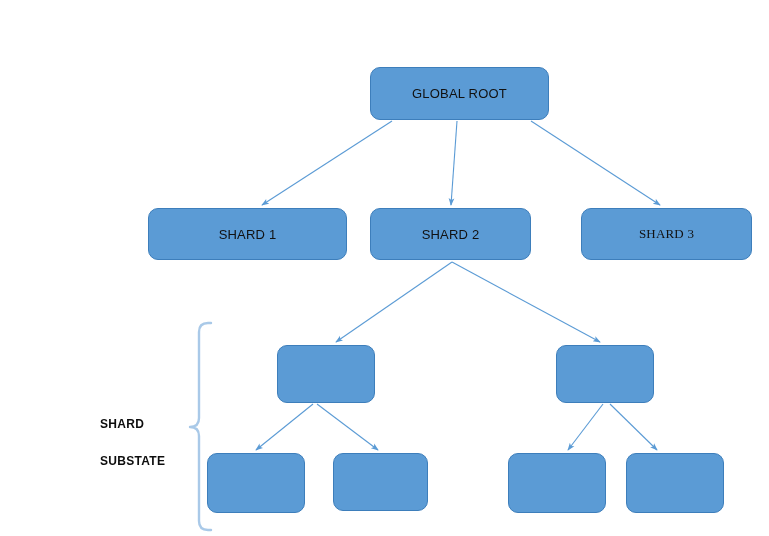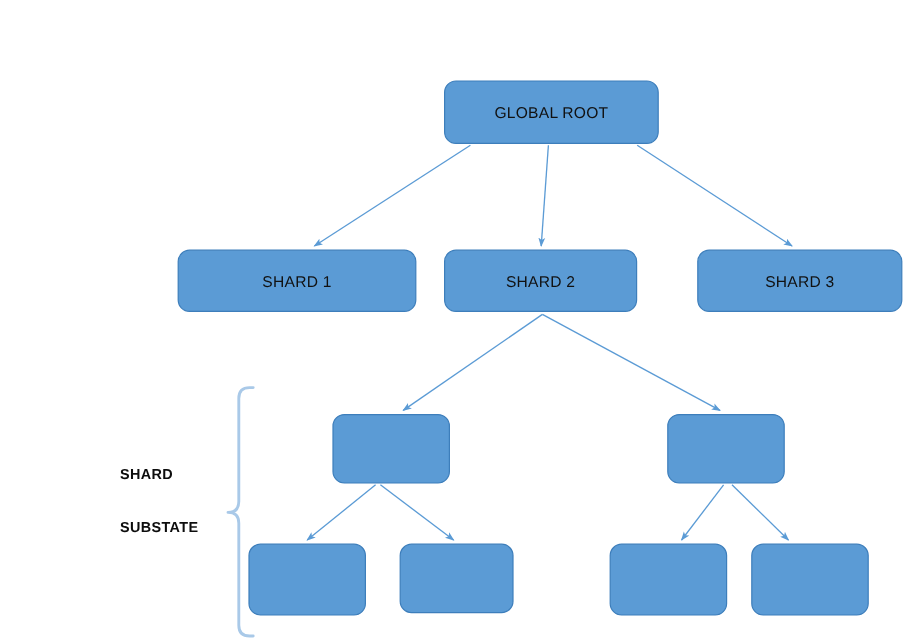--- a/index.html
+++ b/index.html
@@ -95,21 +95,21 @@
   <div id="nodes-group">
       <div class="node" style="left: 370px; top: 67px; width: 179px; height: 53px; background: rgb(91, 155, 213); border-color: rgb(61, 126, 187); color: rgb(17, 17, 17);">
         <span class="node-label">GLOBAL ROOT</span>
       </div>
       <div class="node" style="left: 148px; top: 208px; width: 199px; height: 52px; background: rgb(91, 155, 213); border-color: rgb(61, 126, 187); color: rgb(17, 17, 17);">
         <span class="node-label">SHARD 1</span>
       </div>
       <div class="node" style="left: 370px; top: 208px; width: 161px; height: 52px; background: rgb(91, 155, 213); border-color: rgb(61, 126, 187); color: rgb(17, 17, 17);">
         <span class="node-label">SHARD 2</span>
       </div>
-      <div class="node" style="left: 581px; top: 208px; width: 171px; height: 52px; background: rgb(91, 155, 213); border-color: rgb(61, 126, 187); color: rgb(17, 17, 17);">
+      <div class="node" style="left: 581px; top: 208px; width: 171px; height: 52px; background: rgb(91, 155, 213); border-color: rgb(61, 126, 187); color: rgb(17, 17, 17); font-family: Liberation Serif, serif;">
         <span class="node-label">SHARD 3</span>
       </div>
       <div class="node" style="left: 277px; top: 345px; width: 98px; height: 58px; background: rgb(91, 155, 213); border-color: rgb(61, 126, 187); color: rgb(17, 17, 17);">
         <span class="node-label"></span>
       </div>
       <div class="node" style="left: 556px; top: 345px; width: 98px; height: 58px; background: rgb(91, 155, 213); border-color: rgb(61, 126, 187); color: rgb(17, 17, 17);">
         <span class="node-label"></span>
       </div>
       <div class="node" style="left: 207px; top: 453px; width: 98px; height: 60px; background: rgb(91, 155, 213); border-color: rgb(61, 126, 187); color: rgb(17, 17, 17);">
         <span class="node-label"></span>
@@ -118,17 +118,17 @@
         <span class="node-label"></span>
       </div>
       <div class="node" style="left: 508px; top: 453px; width: 98px; height: 60px; background: rgb(91, 155, 213); border-color: rgb(61, 126, 187); color: rgb(17, 17, 17);">
         <span class="node-label"></span>
       </div>
       <div class="node" style="left: 626px; top: 453px; width: 98px; height: 60px; background: rgb(91, 155, 213); border-color: rgb(61, 126, 187); color: rgb(17, 17, 17);">
         <span class="node-label"></span>
       </div>
     </div>
   <div id="labels-group">
-      <div class="side-label" style="left: 100px; top: 388px; color: rgb(13, 13, 13);">SHARD</div>
-      <div class="side-label" style="left: 100px; top: 432px; color: rgb(13, 13, 13);">SUBSTATE</div>
+      <div class="side-label" style="left: 100px; top: 417px; color: rgb(13, 13, 13);">SHARD</div>
+      <div class="side-label" style="left: 100px; top: 454px; color: rgb(13, 13, 13);">SUBSTATE</div>
     </div>
 
 </div>
 
 </body></html>

